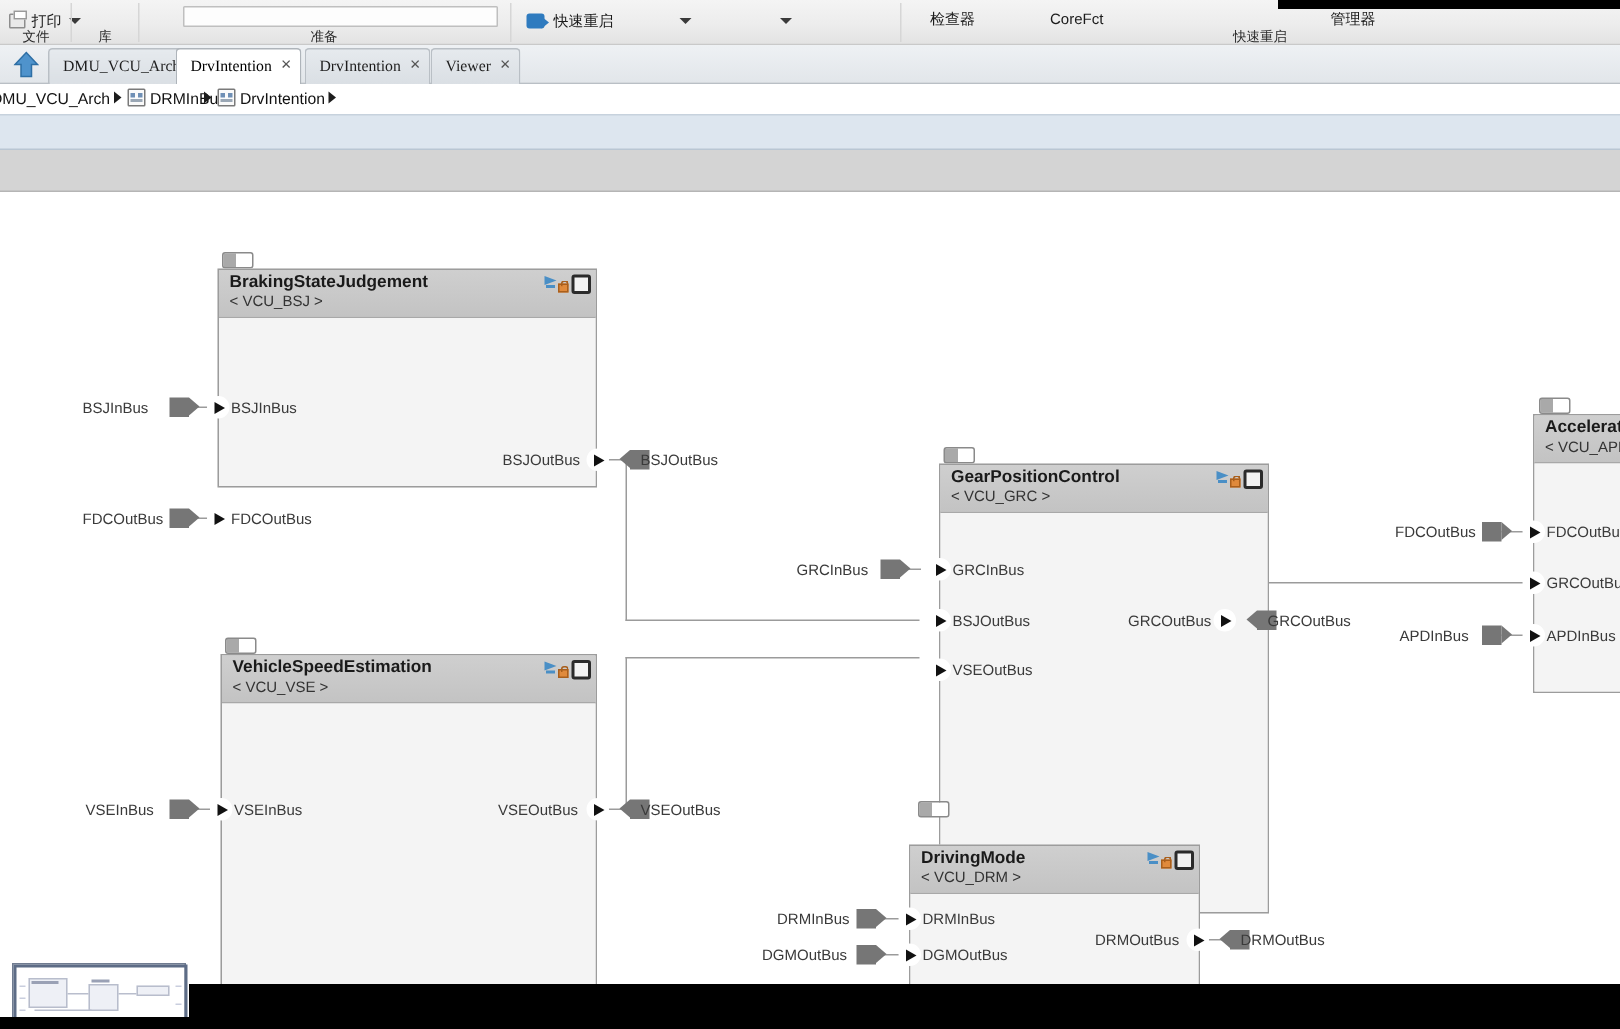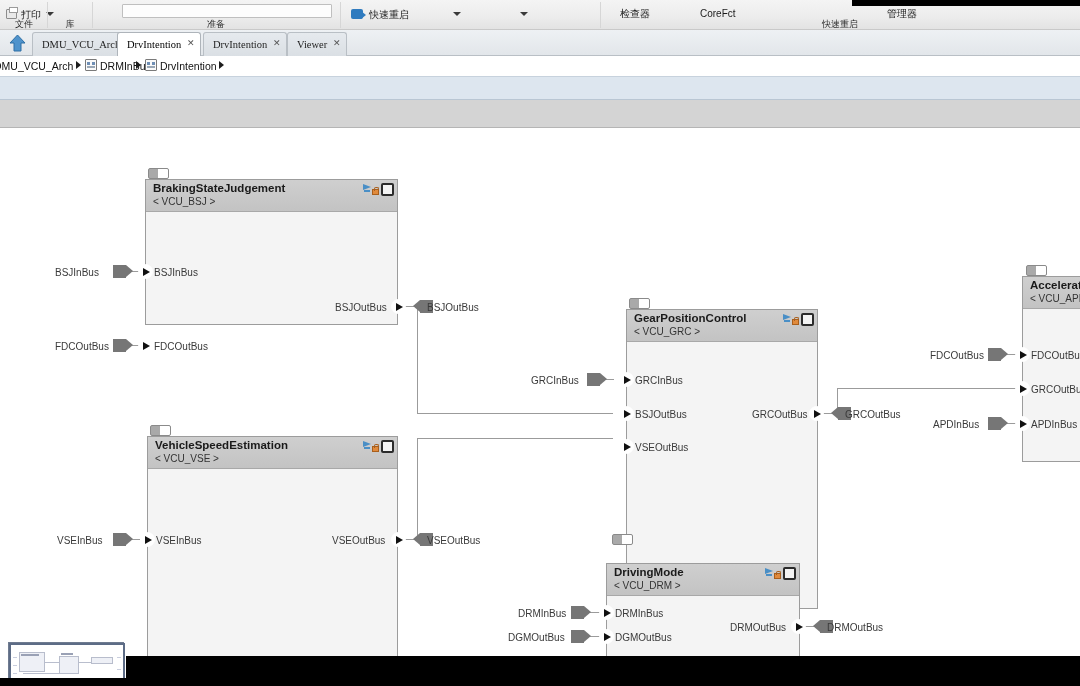--- a/index.html
+++ b/index.html
@@ -355,21 +355,21 @@
       <span class="ic-flag2" style="right:27px; top:10px;"></span>
       <span class="ic-lock" style="right:18px; top:9px;"></span>
       <span class="ic-sub" style="right:3px; top:3px;"></span>
     </div>
     <span class="iport" style="left:140px; top:404px;"></span>
     <span class="plabel" style="left:156px; top:407px;">VSEInBus</span>
     <span class="oport" style="left:391px; top:404px;"></span>
     <span class="plabel" style="left:332px; top:407px;">VSEOutBus</span>
 
     <div class="sel-handle" style="left:629px; top:170px;"></div>
-    <div class="blk" style="left:626px; top:181px; width:192px; height:300px;text-decoration:underline;">
+    <div class="blk" style="left:626px; top:181px; width:220px; height:300px;text-decoration:underline;">
       <div class="hdr"></div>
       <div class="title">GearPositionControl</div>
       <div class="sub">&lt; VCU_GRC &gt;</div>
       <div class="body"></div>
       <span class="ic-flag" style="right:26px; top:4px;"></span>
       <span class="ic-flag2" style="right:27px; top:10px;"></span>
       <span class="ic-lock" style="right:18px; top:9px;"></span>
       <span class="ic-sub" style="right:3px; top:3px;"></span>
     </div>
     <span class="iport" style="left:619px; top:244px;"></span>

